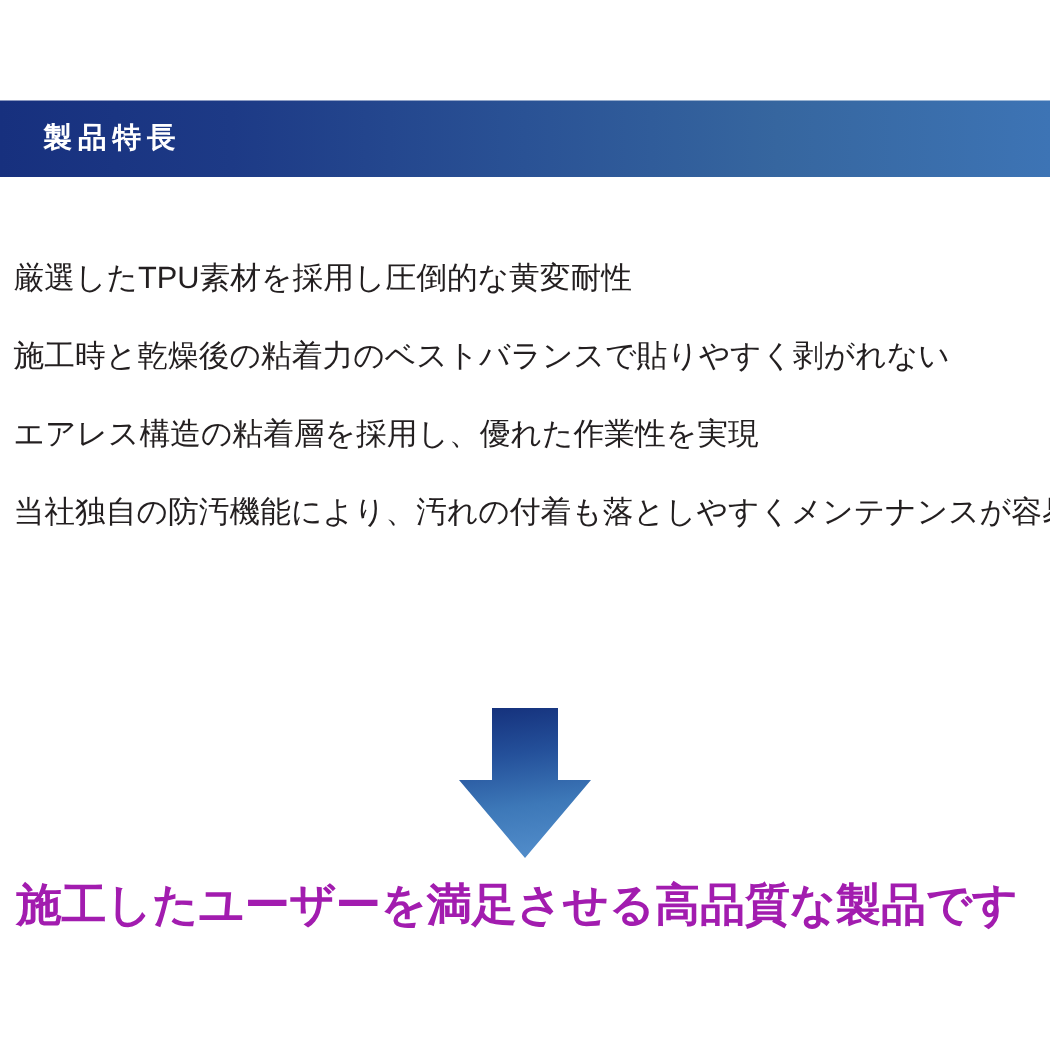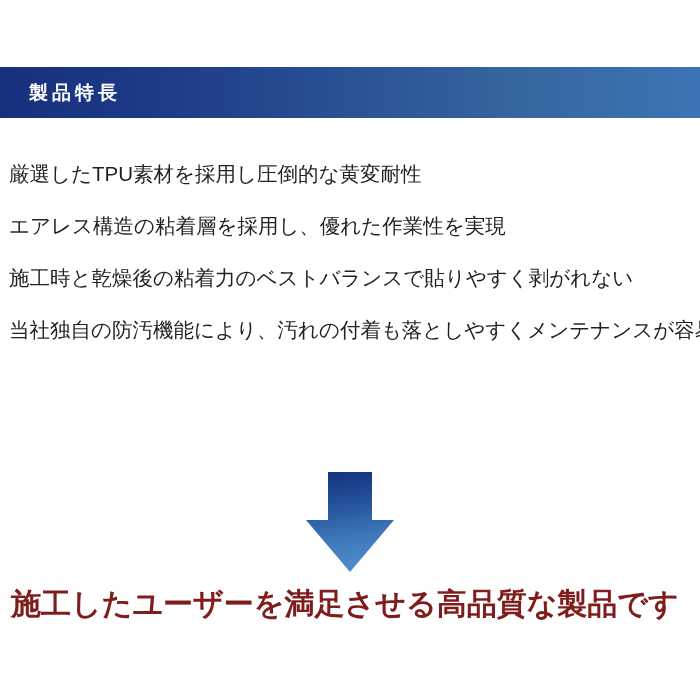--- a/index.html
+++ b/index.html
@@ -40,21 +40,21 @@
     letter-spacing: 4px;
     padding-left: 29px;
     line-height: 1;
     white-space: nowrap;
   }
 
   
   .feature-list {
     position: absolute;
     left: 0;
-    top: 148px;
+    top: 160px;
     width: 632px;
   }
   .feature-item {
     color: #231f20;
     font-size: 20.5px;
     font-weight: normal;
     line-height: 1;
     height: 52px;
     padding-left: 9px;
     display: flex;
@@ -84,41 +84,41 @@
     left: 0;
     top: 580px;
     width: 700px;
     height: 48px;
     display: flex;
     align-items: center;
     padding-left: 11px;
     box-sizing: border-box;
   }
   .conclusion-text {
-    color: #7f1d1d;
+    color: #a21caf;
     font-size: 30px;
     font-weight: bold;
     line-height: 1;
     letter-spacing: 0px;
     white-space: nowrap;
   }
 </style>
 </head>
 <body>
 
 <div class="page">
 
   <div class="section-header">
     <div class="section-header-title">製品特長</div>
   </div>
 
   <div class="feature-list">
     <div class="feature-item">厳選したTPU素材を採用し圧倒的な黄変耐性</div>
+    <div class="feature-item">施工時と乾燥後の粘着力のベストバランスで貼りやすく剥がれない</div>
     <div class="feature-item">エアレス構造の粘着層を採用し、優れた作業性を実現</div>
-    <div class="feature-item">施工時と乾燥後の粘着力のベストバランスで貼りやすく剥がれない</div>
     <div class="feature-item">当社独自の防汚機能により、汚れの付着も落としやすくメンテナンスが容易</div>
   </div>
 
   <div class="arrow-wrap">
     <svg class="arrow-svg" width="120" height="100" viewBox="0 0 120 100">
       <defs>
         <linearGradient id="arrowGrad" x1="0%" y1="0%" x2="12%" y2="100%">
           <stop offset="0%" stop-color="#142f7a"></stop>
           <stop offset="35%" stop-color="#24509a"></stop>
           <stop offset="70%" stop-color="#3d78b8"></stop>

